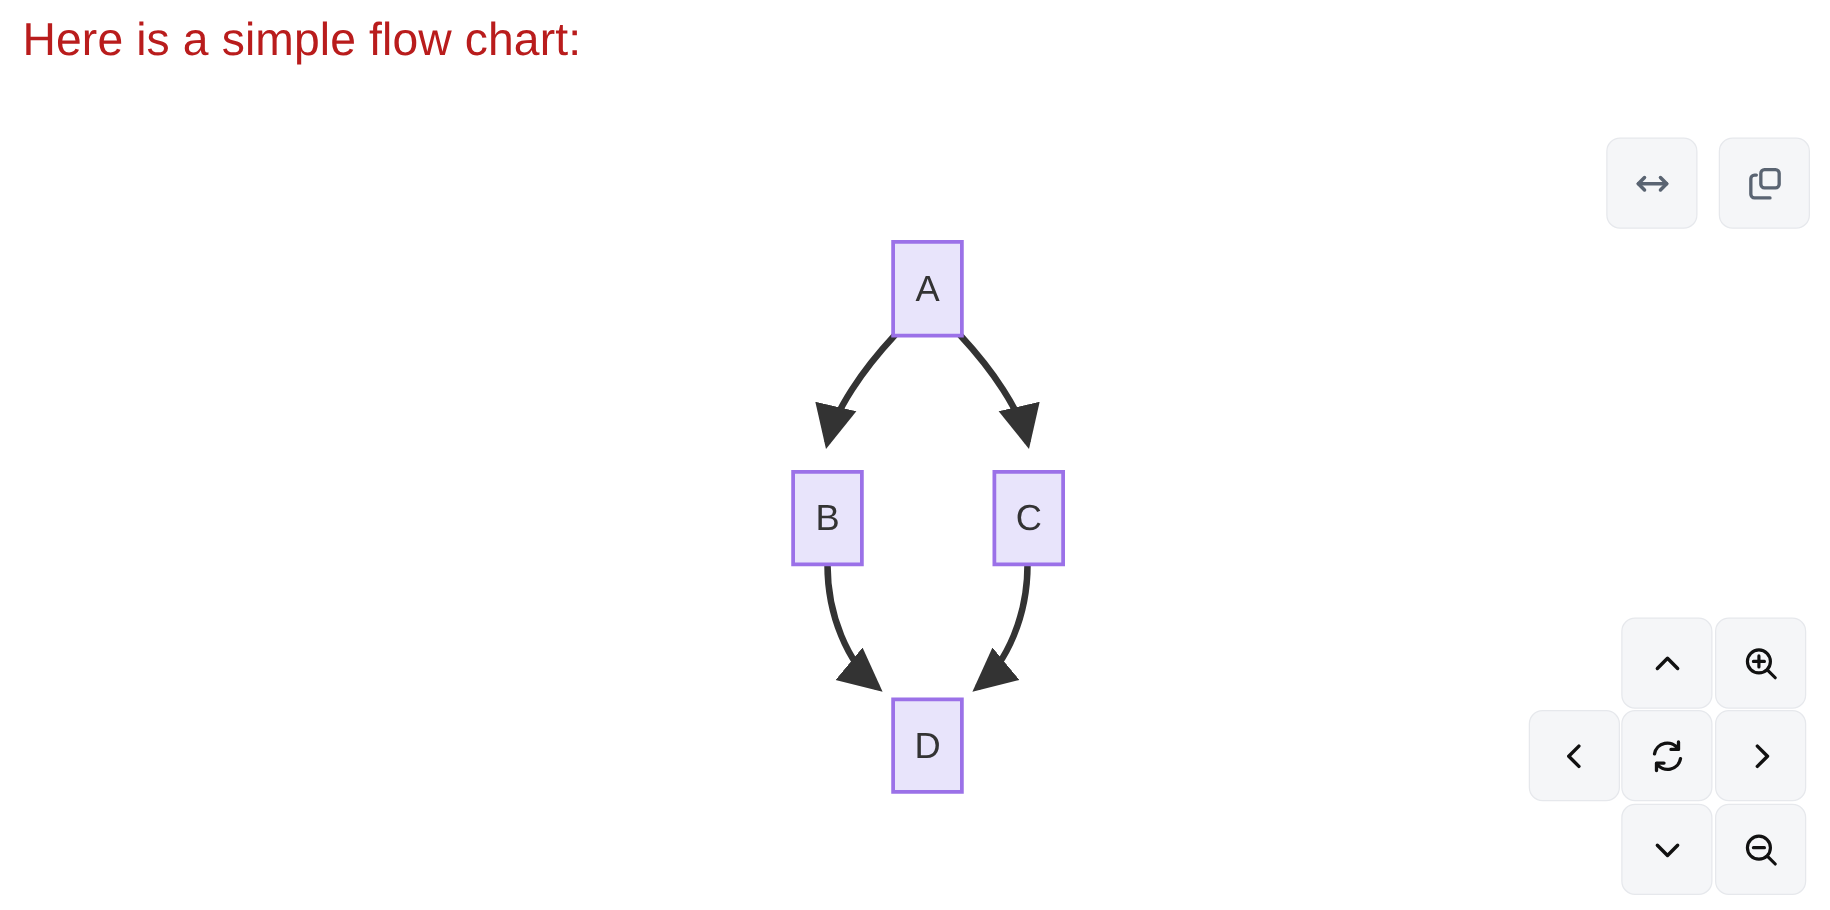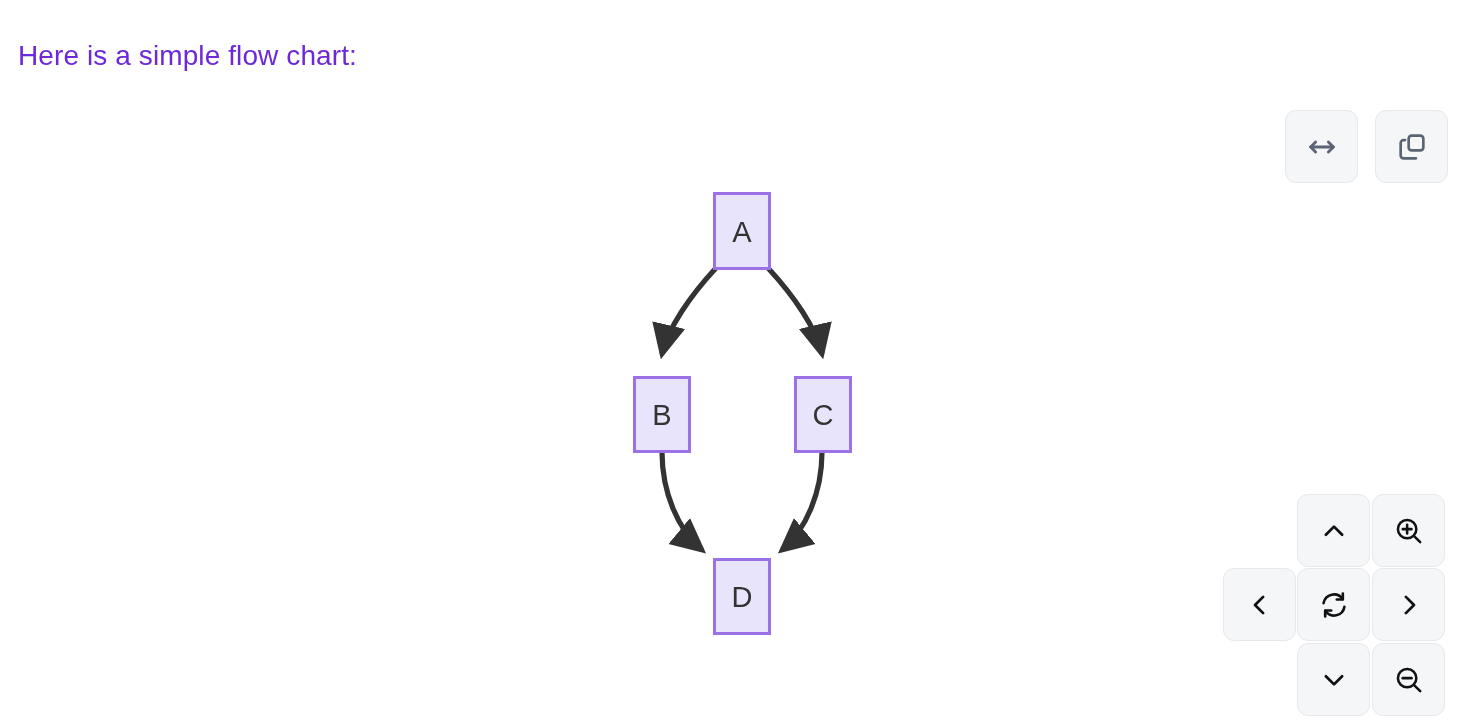--- a/index.html
+++ b/index.html
@@ -14,26 +14,25 @@
     overflow: hidden;
     font-family: "Liberation Sans", sans-serif;
     -webkit-font-smoothing: antialiased;
   }
 
   
   #page-heading {
     position: absolute;
     left: 18px;
     top: 14px;
-    font-size: 28px;
+    font-size: 37px;
     line-height: 36px;
-    color: #6d28d9;
+    color: #b91c1c;
     white-space: nowrap;
     letter-spacing: 0.1px;
-    margin-top: 24px;
   }
 
   
   #diagram-canvas {
     position: absolute;
     left: 0;
     top: 60px;
     width: 1464px;
     height: 668px;
   }

